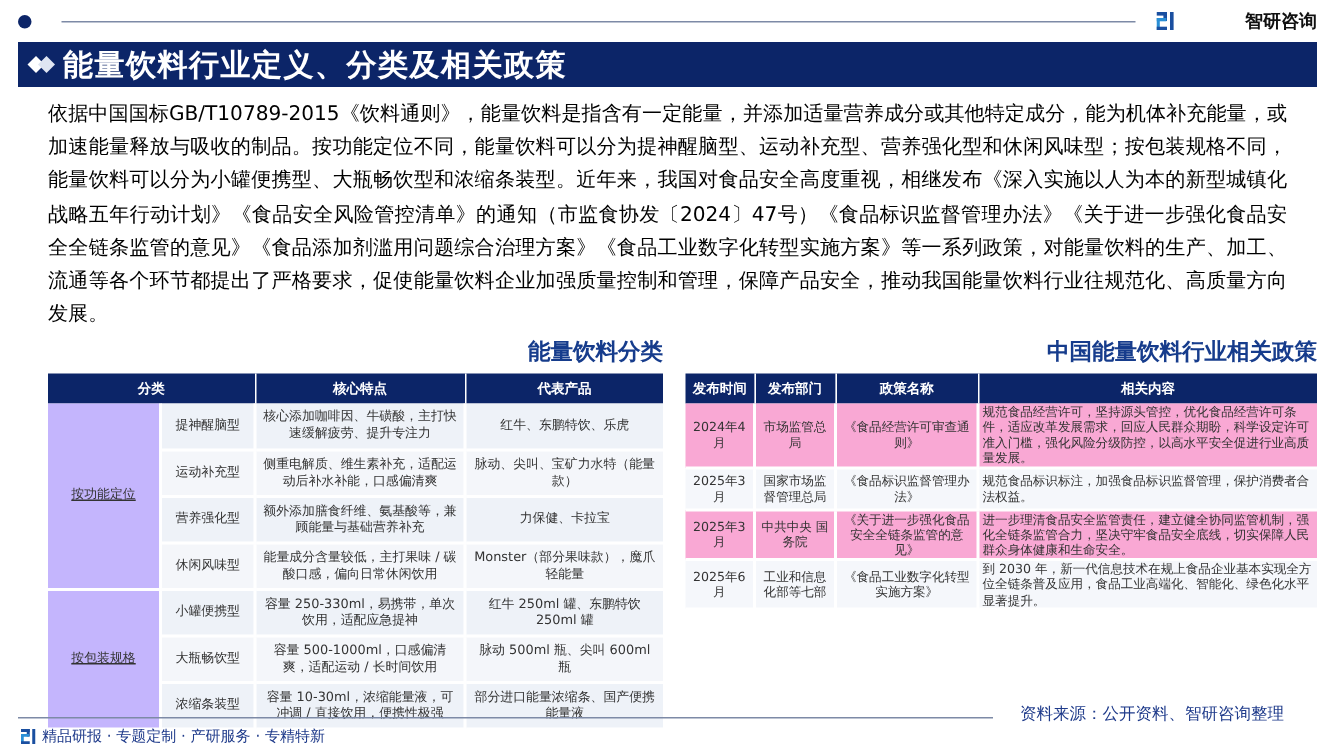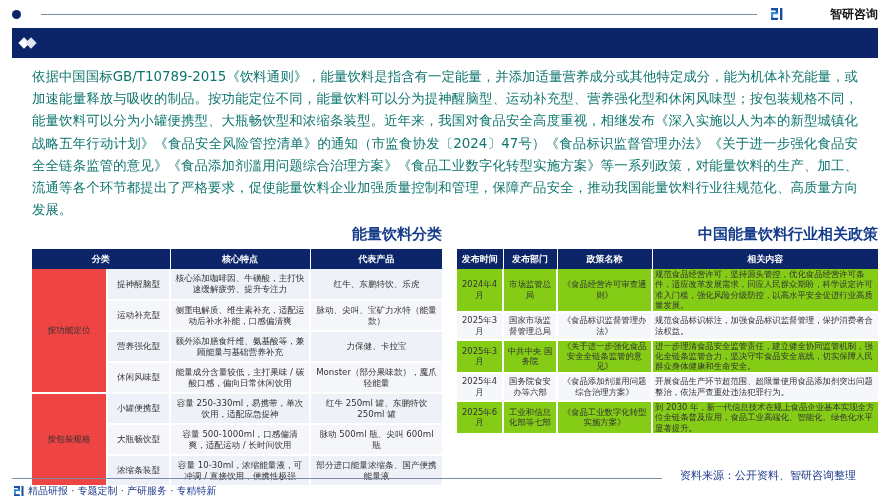--- a/index.html
+++ b/index.html
@@ -15,41 +15,41 @@
   .brand-logo { width: 12px; height: 12px; margin-right: 5px; position: relative; }
 
   
   .banner { position: absolute; left: 12px; top: 28px; width: 866px; height: 30px; background: #0c2568; display: flex; align-items: center; padding-left: 8px; }
   .banner-icon { display: flex; margin-right: 8px; }
   .banner-icon span { width: 8px; height: 8px; background: #fff; transform: rotate(45deg); display: block; margin-right: -1px; }
   .banner-icon span + span { background: #dfe5f2; }
   .banner-title { color: #fff; font-size: 20px; font-weight: bold; letter-spacing: 1px; white-space: nowrap; }
 
   
-  .intro { position: absolute; left: 32px; top: 66px; width: 826px; font-size: 13.4px; line-height: 22.2px; color: #0f766e; text-align: justify; }
+  .intro { position: absolute; left: 32px; top: 66px; width: 826px; font-size: 13.4px; line-height: 22.2px; color: #000000; text-align: justify; }
 
   
   .subtitle { position: absolute; font-size: 15px; font-weight: bold; color: #163c8c; text-align: right; white-space: nowrap; }
 
   
   table { border-collapse: collapse; table-layout: fixed; position: absolute; }
   th { background: #0c2568; color: #fff; font-weight: bold; font-size: 9px; height: 20px; border-right: 1px solid #ffffff; text-align: center; }
   th:last-child { border-right: none; }
   td { font-size: 8.6px; color: #333; text-align: center; vertical-align: middle; line-height: 11px; border-right: 2px solid #fff; border-bottom: 2px solid #fff; }
   td:last-child { border-right: none; }
 
   
   #cls-table { left: 32px; top: 249px; width: 410px; }
   #cls-table td { background: #eef2f8; height: 31px; padding: 0 3px; }
-  #cls-table td.grp { background: #ef4444; }
+  #cls-table td.grp { background: #c4b5fd; text-decoration: underline; }
   #cls-table tr.row-alt td.sub, #cls-table tr.row-alt td.feat, #cls-table tr.row-alt td.prod { background: #f4f6fa; }
 
   
   #pol-table { left: 457px; top: 249px; width: 421px; }
-  #pol-table td { background: #84cc16; height: 28px; padding: 0 1px; font-size: 8.4px; line-height: 10.4px; }
+  #pol-table td { background: #f9a8d4; height: 28px; padding: 0 1px; font-size: 8.4px; line-height: 10.4px; }
   #pol-table td.content { text-align: left; padding-left: 2px; }
   #pol-table tr:nth-child(even) td { background: #f5f7fb; }
 
   .source { position: absolute; left: 680px; top: 468px; font-size: 11px; color: #1e3a8a; white-space: nowrap; }
   .bottom-line { position: absolute; left: 12px; top: 478px; width: 650px; height: 1px; background: #7d8aa6; }
   .footer { position: absolute; left: 14px; top: 484px; display: flex; align-items: center; font-size: 10px; color: #1e3a8a; white-space: nowrap; }
   .footer .brand-logo { width: 10px; height: 10px; margin-right: 4px; }
 </style>
 </head>
 <body>
@@ -70,20 +70,21 @@
     </span>
     <span>智研咨询</span>
   </div>
 </div>
 
 <div class="banner">
   <span class="banner-icon">
       <span></span>
       <span></span>
     </span>
+  <span class="banner-title">能量饮料行业定义、分类及相关政策</span>
 </div>
 
 <p class="intro">依据中国国标GB/T10789-2015《饮料通则》，能量饮料是指含有一定能量，并添加适量营养成分或其他特定成分，能为机体补充能量，或加速能量释放与吸收的制品。按功能定位不同，能量饮料可以分为提神醒脑型、运动补充型、营养强化型和休闲风味型；按包装规格不同，能量饮料可以分为小罐便携型、大瓶畅饮型和浓缩条装型。近年来，我国对食品安全高度重视，相继发布《深入实施以人为本的新型城镇化战略五年行动计划》《食品安全风险管控清单》的通知（市监食协发〔2024〕47号）《食品标识监督管理办法》《关于进一步强化食品安全全链条监管的意见》《食品添加剂滥用问题综合治理方案》《食品工业数字化转型实施方案》等一系列政策，对能量饮料的生产、加工、流通等各个环节都提出了严格要求，促使能量饮料企业加强质量控制和管理，保障产品安全，推动我国能量饮料行业往规范化、高质量方向发展。</p>
 
 <div class="subtitle" style="left:32px; top:225px; width:410px;">能量饮料分类</div>
 
 <table id="cls-table">
   <colgroup>
     <col style="width:75px">
       <col style="width:63px">
@@ -166,26 +167,20 @@
       <td>2025年3月</td>
       <td>国家市场监督管理总局</td>
       <td>《食品标识监督管理办法》</td>
       <td class="content">规范食品标识标注，加强食品标识监督管理，保护消费者合法权益。</td>
     </tr>
     <tr>
       <td>2025年3月</td>
       <td>中共中央 国务院</td>
       <td>《关于进一步强化食品安全全链条监管的意见》</td>
       <td class="content">进一步理清食品安全监管责任，建立健全协同监管机制，强化全链条监管合力，坚决守牢食品安全底线，切实保障人民群众身体健康和生命安全。</td>
-    </tr>
-    <tr>
-      <td>2025年4月</td>
-      <td>国务院食安办等六部</td>
-      <td>《食品添加剂滥用问题综合治理方案》</td>
-      <td class="content">开展食品生产环节超范围、超限量使用食品添加剂突出问题整治，依法严查重处违法犯罪行为。</td>
     </tr>
     <tr>
       <td>2025年6月</td>
       <td>工业和信息化部等七部</td>
       <td>《食品工业数字化转型实施方案》</td>
       <td class="content">到 2030 年，新一代信息技术在规上食品企业基本实现全方位全链条普及应用，食品工业高端化、智能化、绿色化水平显著提升。</td>
     </tr>
   </tbody>
 </table>
 

